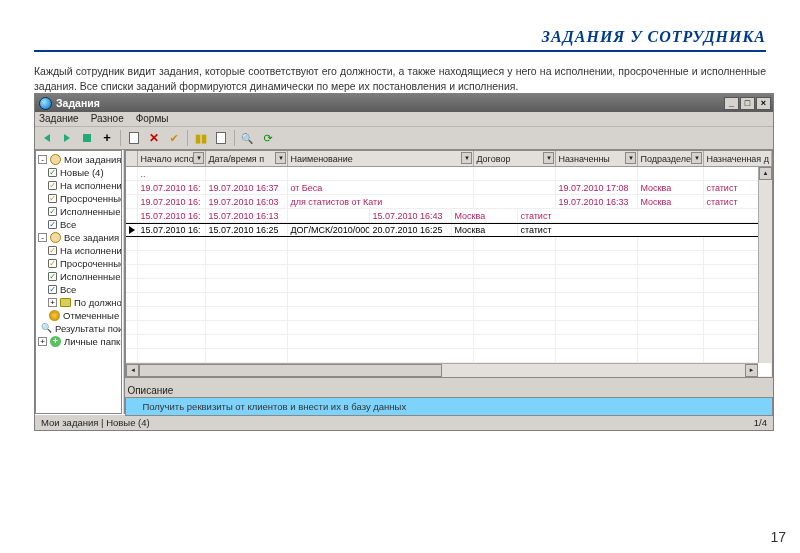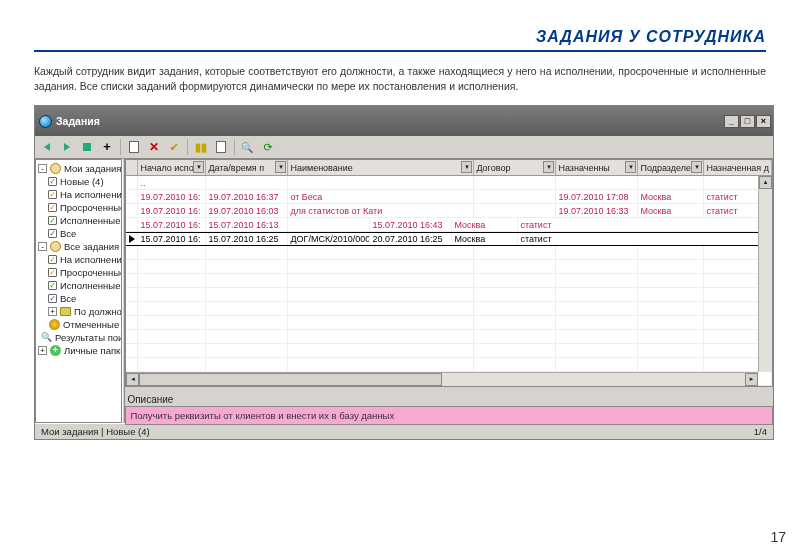--- a/index.html
+++ b/index.html
@@ -20,42 +20,43 @@
     justify-content: flex-end;
     padding-bottom: 4px;
     margin-bottom: 12px;
   }
   .page-title {
     font-size: 16px;
     font-weight: bold;
     letter-spacing: 1px;
     color: #003a8c;
     font-style: italic;
+    font-family: Liberation Serif, serif;
   }
   .body-text {
     font-size: 10.5px;
     line-height: 1.4;
     color: #333;
     text-align: justify;
-    margin-bottom: 12px;
+    margin-bottom: 0;
   }
   .app-window {
     width: 740px;
     border: 1px solid #7f7f7f;
     background: #d6d3ce;
     box-shadow: 0 1px 0 #fff inset;
     position: relative;
   }
   .titlebar {
     background: linear-gradient(#7c7c7c, #5b5b5b);
     color: #fff;
     display: flex;
     align-items: center;
     justify-content: space-between;
-    height: 30px;
+    height: 18px;
     padding: 0 2px 0 4px;
     font-size: 10.5px;
     font-weight: bold;
     gap: 8px;
   }
   .titlebar-left { display: flex; align-items: center; gap: 4px; }
   .app-icon {
     width: 13px; height: 13px; border-radius: 50%;
     background: radial-gradient(circle at 4px 4px, #9fe3ff, #0070c8);
     border: 1px solid #035;
@@ -169,22 +170,22 @@
     position: absolute; left: 0; right: 14px; bottom: 0; height: 14px;
     background: #e3e0db; border-top: 1px solid #aaa; display: flex;
   }
   .scroll-h .sbtn { width: 13px; background: #d6d3ce; border: 1px solid #888; font-size: 7px; text-align: center; line-height: 10px; }
   .scroll-h .thumb { flex: 1; }
   .scroll-h .thm { width: 50%; height: 100%; background: #d6d3ce; border: 1px solid #888; }
   .desc-label {
     font-size: 10px; padding: 3px 4px 1px 2px; margin-top: 4px;
   }
   .desc-box {
-    background: #f9a8d4; border: 1px solid #888;
-    height: 24px; font-size: 9.5px; padding: 3px 4px; color: #333;
+    background: #7dd3fc; border: 1px solid #888;
+    height: 24px; font-size: 9.5px; padding: 3px 16px; color: #333;
   }
   .statusbar {
     border-top: 1px solid #fff; background: #d6d3ce;
     display: flex; justify-content: space-between;
     font-size: 9.5px; padding: 2px 6px; height: 16px; align-items: center;
   }
   .pagenum {
     position: absolute; bottom: 8px; right: 14px;
     font-size: 14px; color: #333;
   }
@@ -202,20 +203,25 @@
     <div class="titlebar">
       <div class="titlebar-left">
         <span class="app-icon"></span>
         <span>Задания</span>
       </div>
       <div class="win-btns">
         <div class="win-btn">_</div>
         <div class="win-btn">□</div>
         <div class="win-btn">×</div>
       </div>
+    </div>
+    <div class="menubar">
+      <span>Задание</span>
+      <span>Разное</span>
+      <span>Формы</span>
     </div>
     <div class="toolbar">
       <div class="tbtn">
           <span class="tri left"></span>
         </div>
       <div class="tbtn">
           <span class="tri right"></span>
         </div>
       <div class="tbtn">
           <span class="square"></span>

